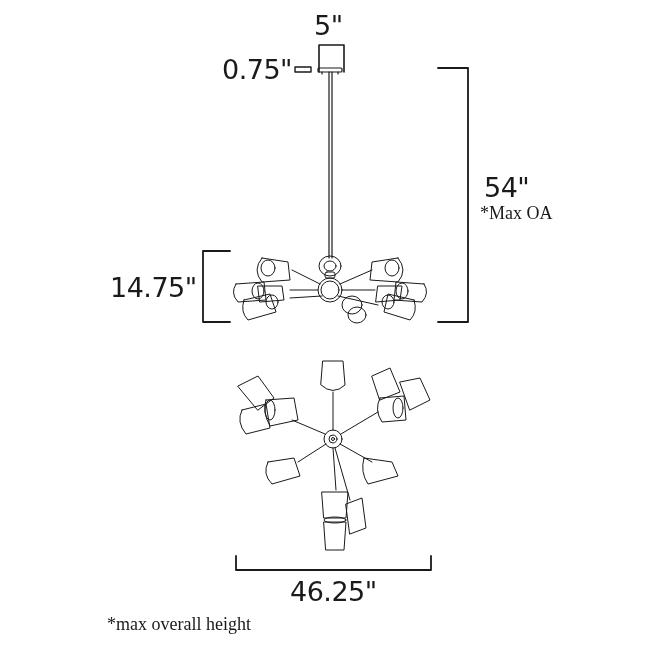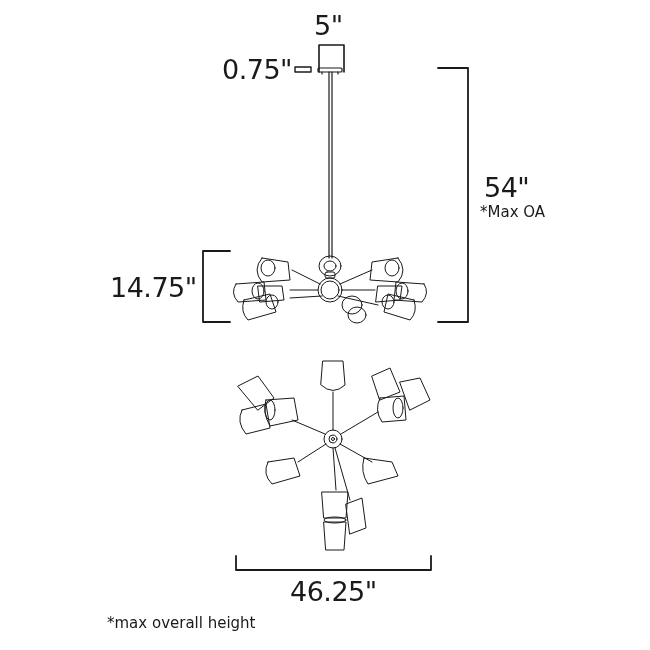--- a/index.html
+++ b/index.html
@@ -1,19 +1,19 @@
 <!DOCTYPE html>
 <html><head>
   <meta charset="utf-8">
   <style>
     html, body { margin: 0; padding: 0; background: #ffffff; }
     body { width: 650px; height: 650px; position: relative; overflow: hidden; font-family: "DejaVu Sans", sans-serif; color: #111; }
     .lbl { position: absolute; white-space: nowrap; color: #1a1a1a; }
     .big { font-size: 27px; letter-spacing: -0.5px; }
-    .small { font-size: 15px; }
+    .small { font-size: 18px; font-family: Liberation Serif, serif; }
     svg.draw { position: absolute; left: 0; top: 0; }
   </style>
 </head>
 <body>
 
 <div>
 
   <svg class="draw" width="650" height="650" viewBox="0 0 650 650" fill="none" stroke="#1a1a1a" stroke-width="1.2" stroke-linecap="round" stroke-linejoin="round">
 
     <g stroke-width="1.6">

